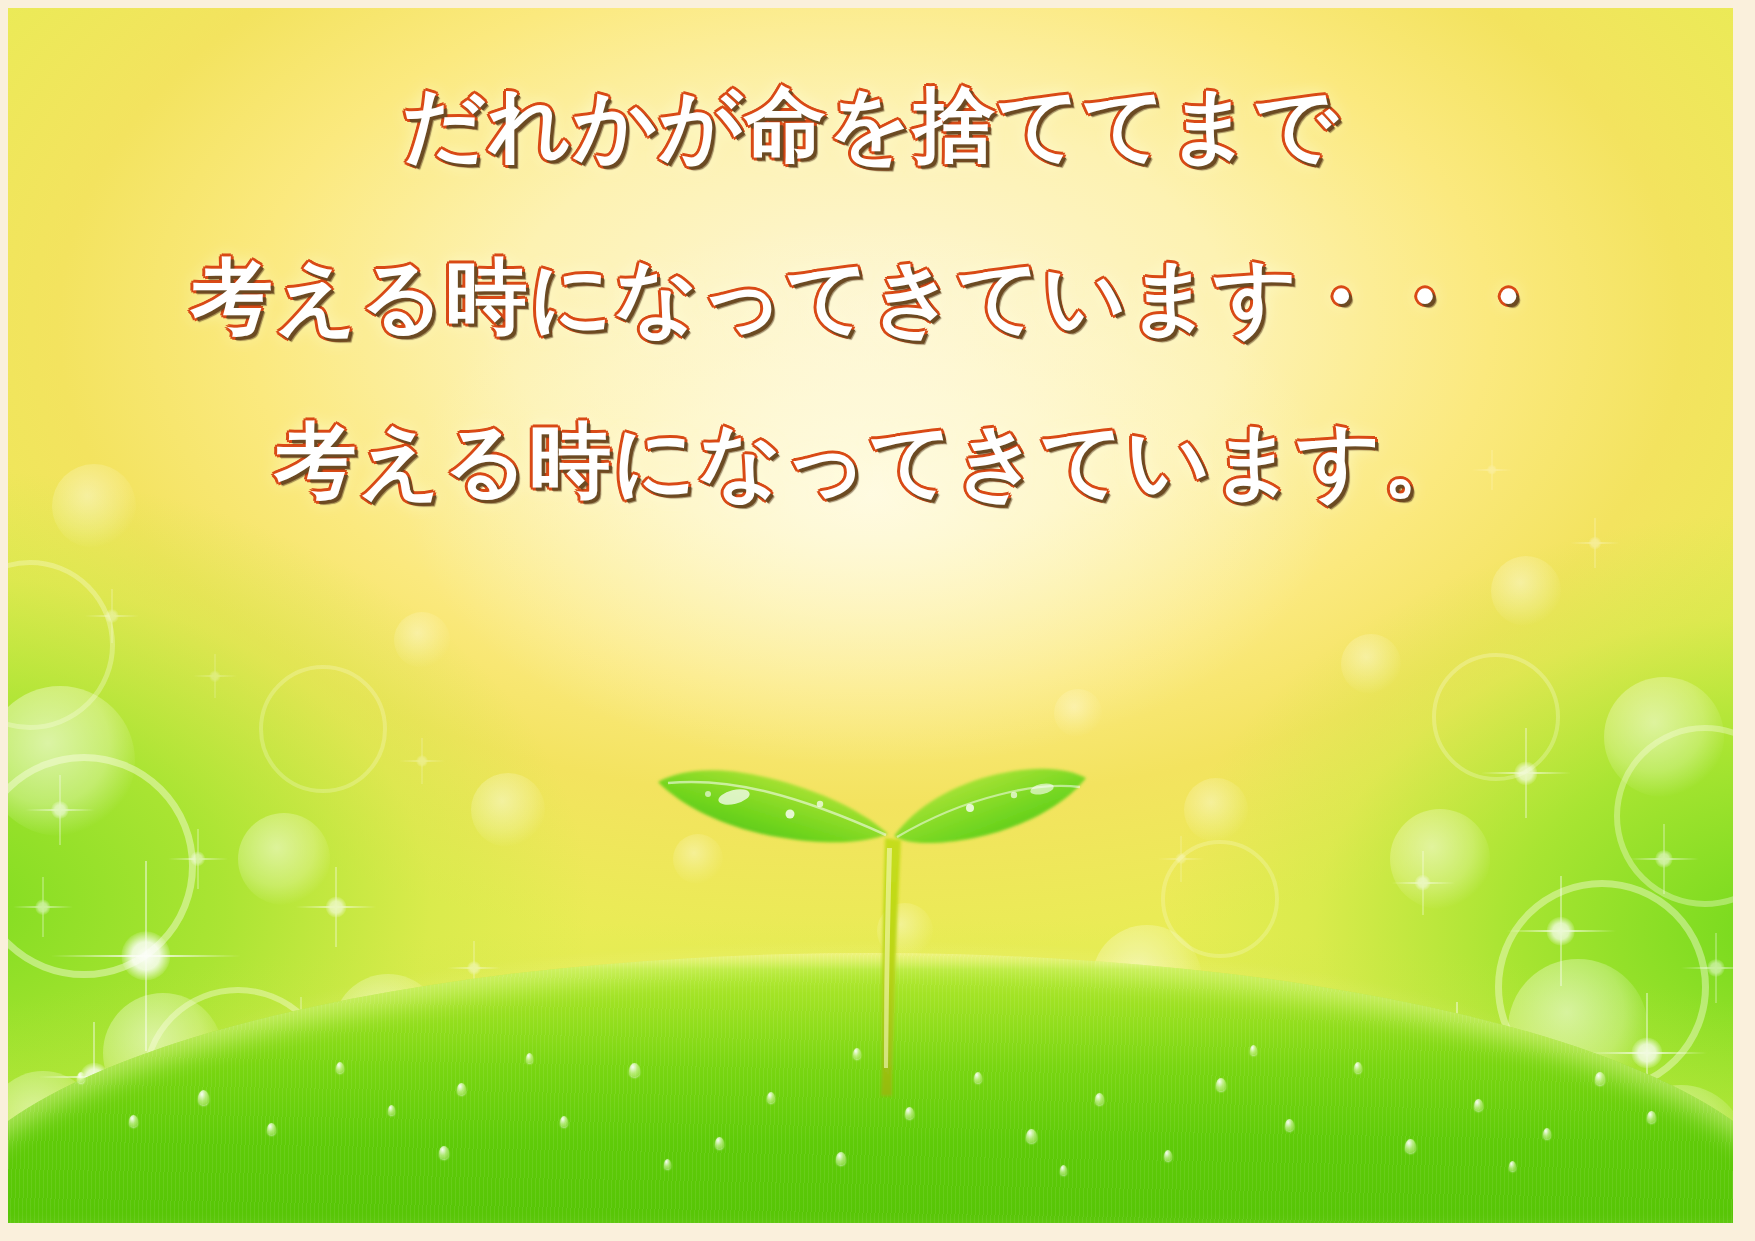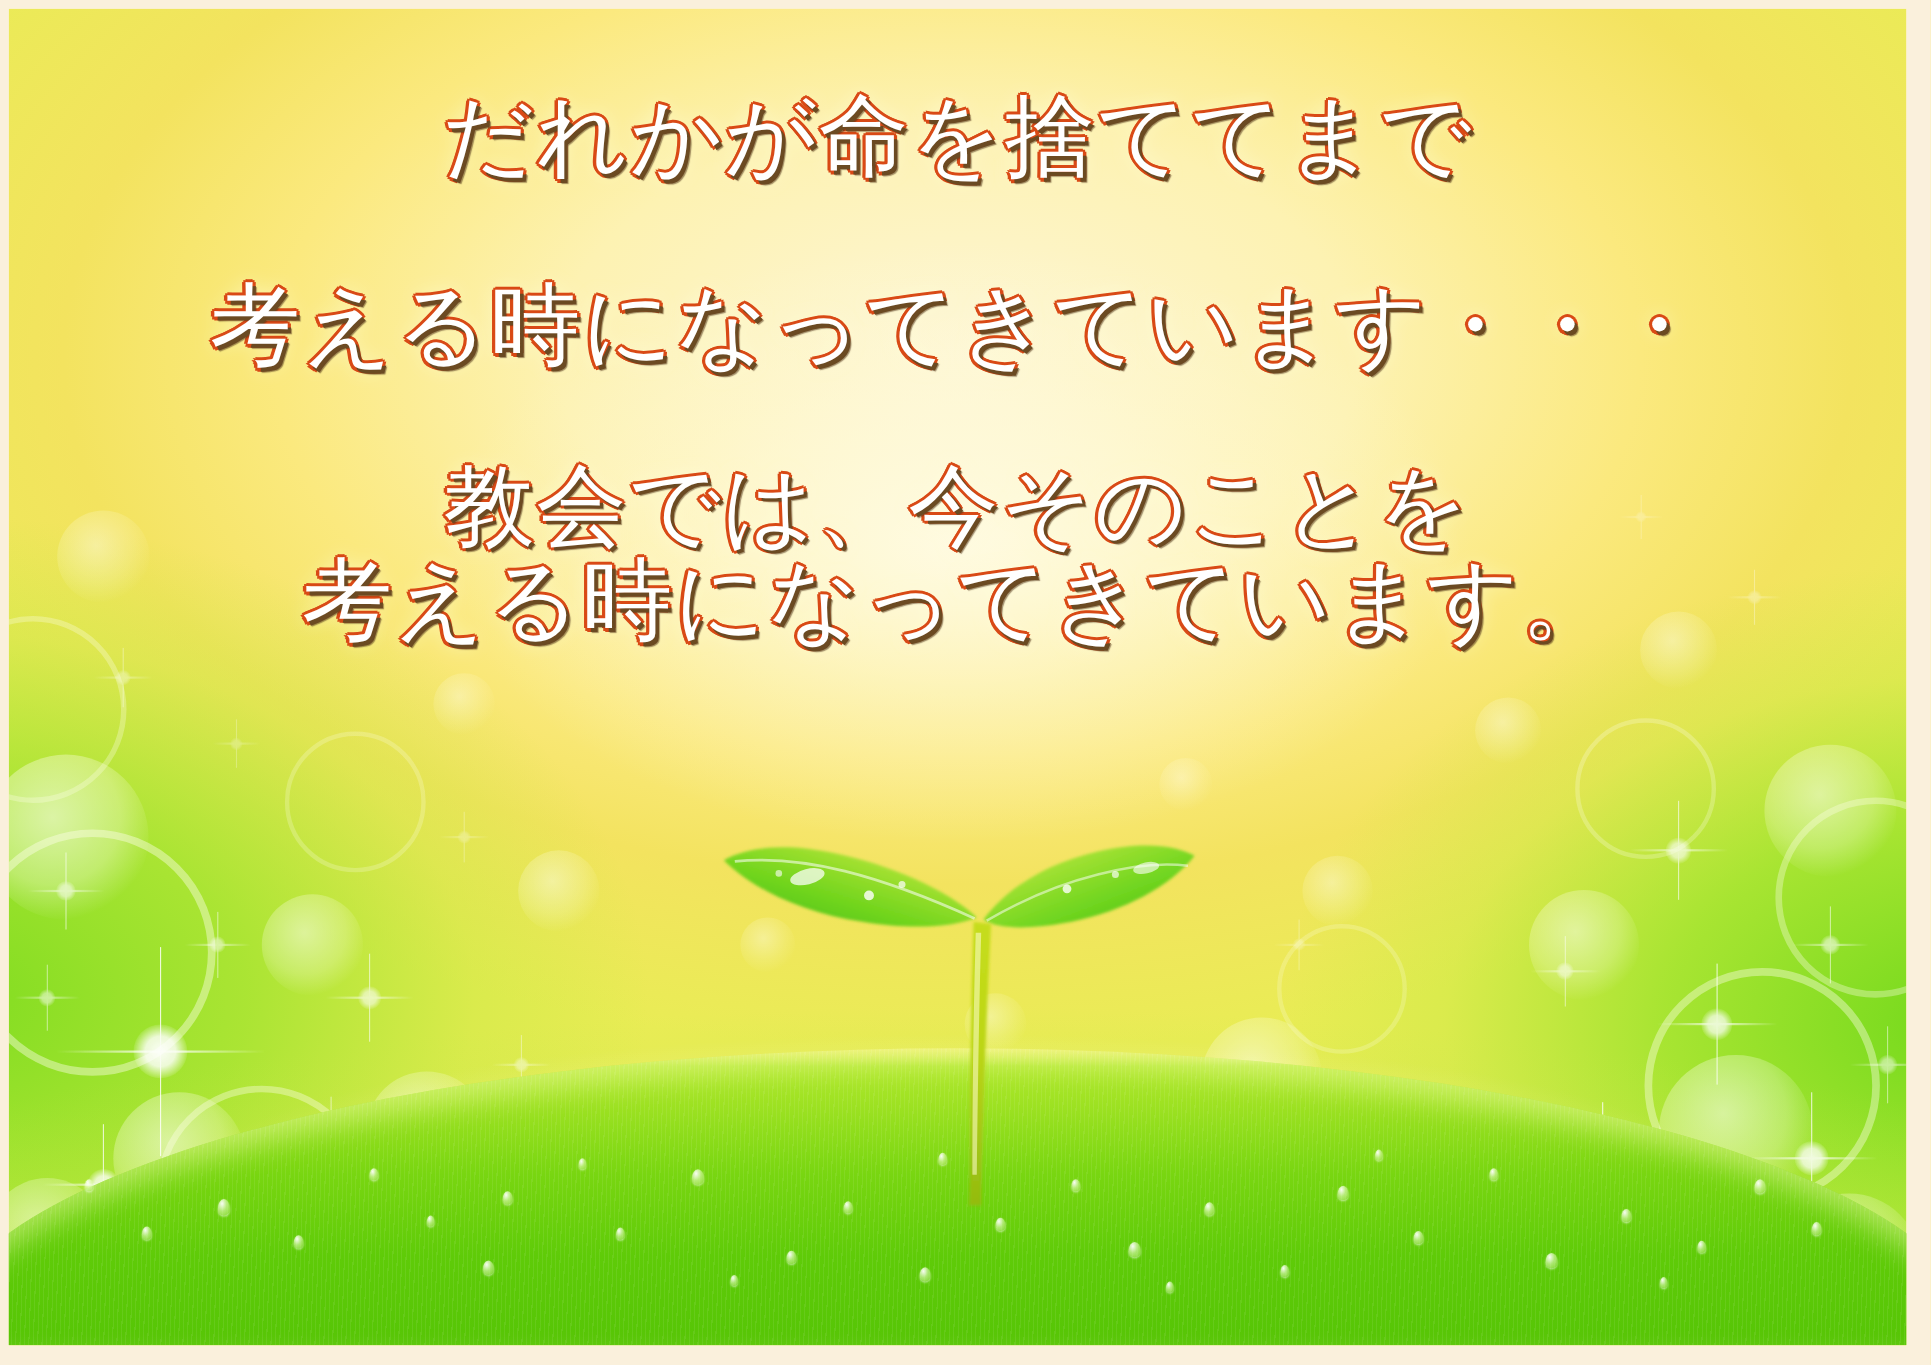--- a/index.html
+++ b/index.html
@@ -111,21 +111,21 @@
   
   #text-block{
     position:absolute;
     left:0;right:0;top:74px;
     text-align:center;
     z-index:30;
     user-select:none;
   }
   .tline{
     font-family:"DejaVu Sans","Liberation Sans",sans-serif;
-    font-weight:400;
+    font-weight:700;
     font-size:82px;
     line-height:1.05;
     letter-spacing:.02em;
     color:#ffffff;
     -webkit-text-stroke:0px transparent;
     text-shadow:
        3px  3px 0 #6b4a22,
        4px  4px 1px rgba(80,50,20,0.55),
       -2px -2px 0 #d94a16,
        2px -2px 0 #d94a16,
@@ -381,18 +381,17 @@
       <circle cx="962" cy="800" r="4" fill="rgba(255,255,255,0.78)"></circle>
       <circle cx="1006" cy="787" r="3.2" fill="rgba(255,255,255,0.66)"></circle>
       <ellipse cx="1034" cy="781" rx="12" ry="5" fill="rgba(255,255,255,0.6)" transform="rotate(-12 1034 781)"></ellipse>
     </svg>
 
     <div id="text-block">
       <div class="tline">だれかが命を捨ててまで</div>
       <div class="gap-1"></div>
       <div class="tline">考える時になってきています・・・</div>
       <div class="gap-2"></div>
-      <div class="tline">教会では、今そのことを</div>
       <div class="tline line-close">考える時になってきています。</div>
     </div>
 
   </div>
 </div>
 
 </body></html>

